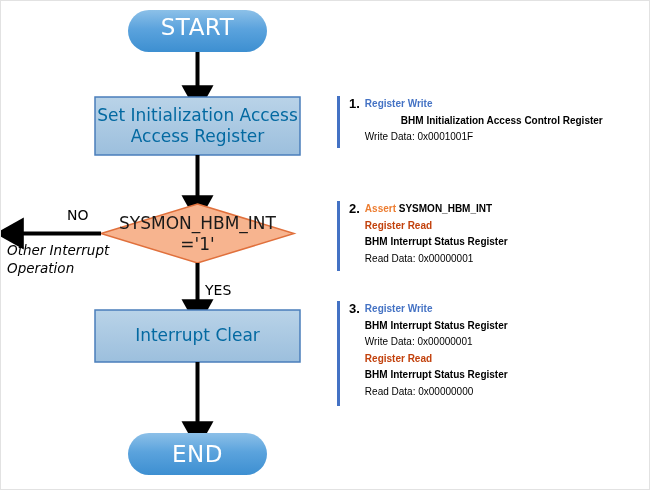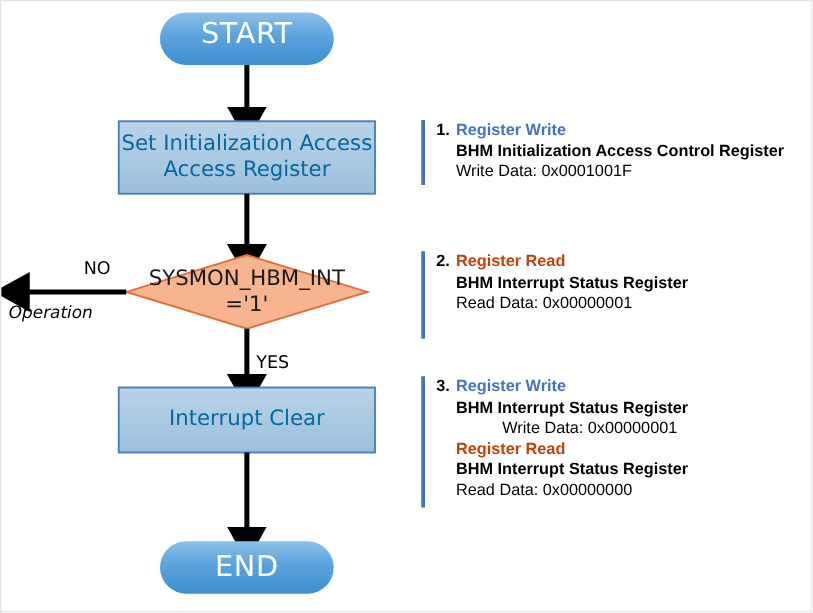--- a/index.html
+++ b/index.html
@@ -95,21 +95,21 @@
     font-weight: bold;
     font-size: 13px;
     color: #000000;
     margin-right: 5px;
     line-height: 16.5px;
   }
   .ann-lines {
     display: block;
   }
   .ann-line {
-    font-size: 13px;
+    font-size: 10px;
     line-height: 16.5px;
     color: #000000;
     white-space: nowrap;
   }
   .ann-line.head-write { color: #4472c4; font-weight: bold; }
   .ann-line.head-read  { color: #c2410c; font-weight: bold; }
   .ann-line.bold       { font-weight: bold; color: #000000; }
   .ann-line.plain      { font-weight: normal; color: #000000; }
   .ann-line .assert-kw { color: #ed7d31; font-weight: bold; }
   .ann-line .assert-sig { color: #000000; font-weight: bold; }
@@ -174,55 +174,59 @@
 
   <div class="node-text process-label" style="left:94px; top:309px; width:205px; height:52px;border-radius:21px;">Interrupt Clear</div>
 
   <div class="node-text terminator-label" style="left:127px; top:432px; width:139px; height:42px;">END</div>
 
   <div class="edge-label" style="left:66px; top:206px;">NO</div>
 
   <div class="edge-label" style="left:204px; top:265px;margin-top:16px;">YES</div>
 
   <div class="branch-note" style="left:6px; top:240px;">
+    <div>Other Interrupt</div>
     <div>Operation</div>
   </div>
 
   <div class="annotation" style="left:336px; top:95px; height:52px;">
     <div class="ann-bar"></div>
     <div class="ann-body">
       <span class="ann-num">1.</span>
       <span class="ann-lines">
         <span class="ann-line head-write" style="display:block;">Register Write</span>
-        <span class="ann-line bold" style="display:block;">BHM Initialization Access Control Register</span>
+        <span class="ann-line bold" style="display:block;margin-left:36px;">BHM Initialization Access Control Register</span>
         <span class="ann-line plain" style="display:block;">Write Data: 0x0001001F</span>
       </span>
     </div>
   </div>
 
   <div class="annotation" style="left:336px; top:200px; height:70px;">
     <div class="ann-bar"></div>
     <div class="ann-body">
       <span class="ann-num">2.</span>
       <span class="ann-lines">
+        <span class="ann-line" style="display:block;">
+          <span class="assert-kw">Assert</span><span>&nbsp;</span><span class="assert-sig">SYSMON_HBM_INT</span>
+        </span>
         <span class="ann-line head-read" style="display:block;">Register Read</span>
         <span class="ann-line bold" style="display:block;">BHM Interrupt Status Register</span>
         <span class="ann-line plain" style="display:block;">Read Data: 0x00000001</span>
       </span>
     </div>
   </div>
 
   <div class="annotation" style="left:336px; top:300px; height:105px;">
     <div class="ann-bar"></div>
     <div class="ann-body">
       <span class="ann-num">3.</span>
       <span class="ann-lines">
         <span class="ann-line head-write" style="display:block;">Register Write</span>
         <span class="ann-line bold" style="display:block;">BHM Interrupt Status Register</span>
-        <span class="ann-line plain" style="display:block;margin-left:37px;">Write Data: 0x00000001</span>
+        <span class="ann-line plain" style="display:block;">Write Data: 0x00000001</span>
         <span class="ann-line head-read" style="display:block;">Register Read</span>
         <span class="ann-line bold" style="display:block;">BHM Interrupt Status Register</span>
         <span class="ann-line plain" style="display:block;">Read Data: 0x00000000</span>
       </span>
     </div>
   </div>
 
 </div>
 
 </body></html>

